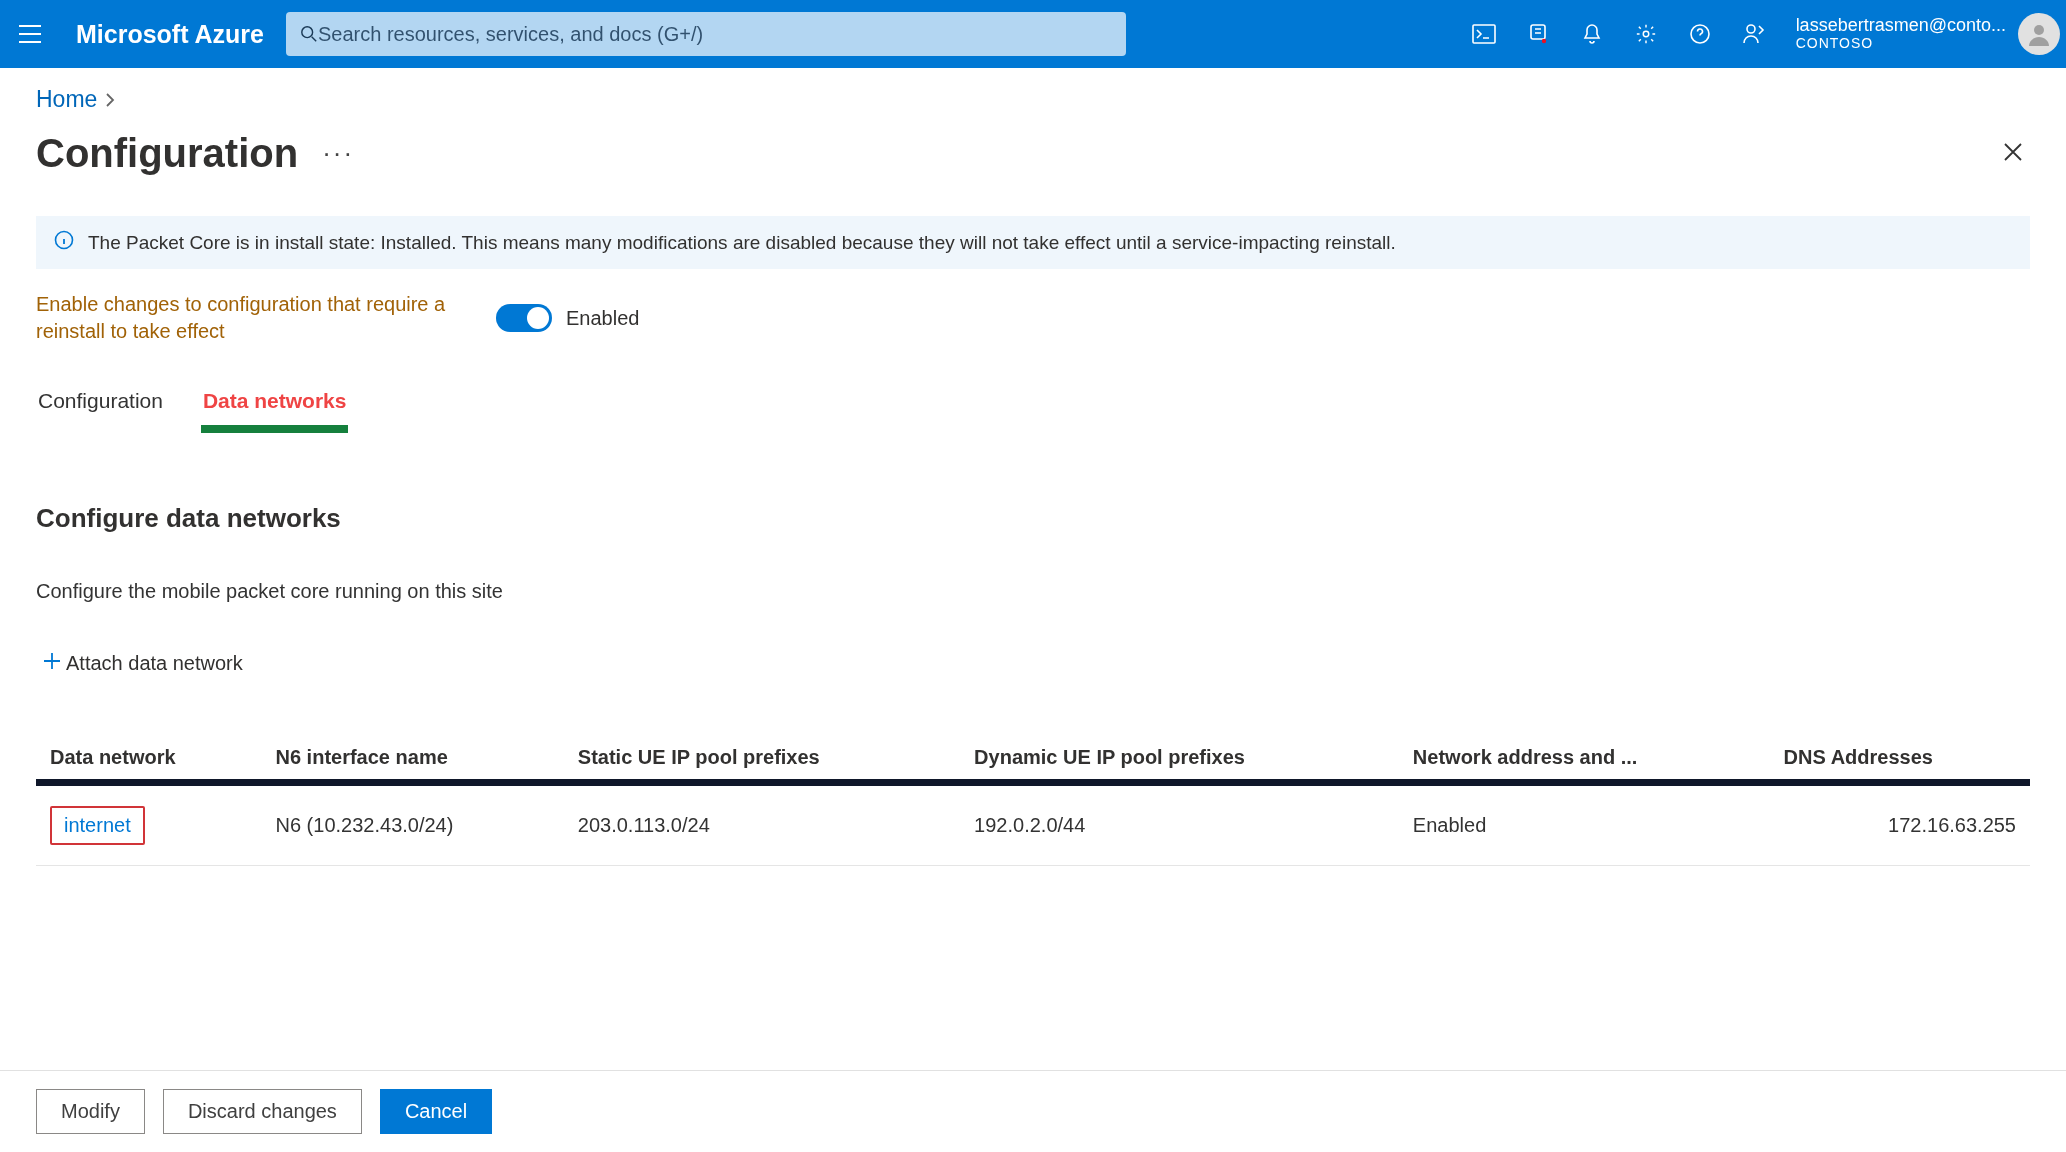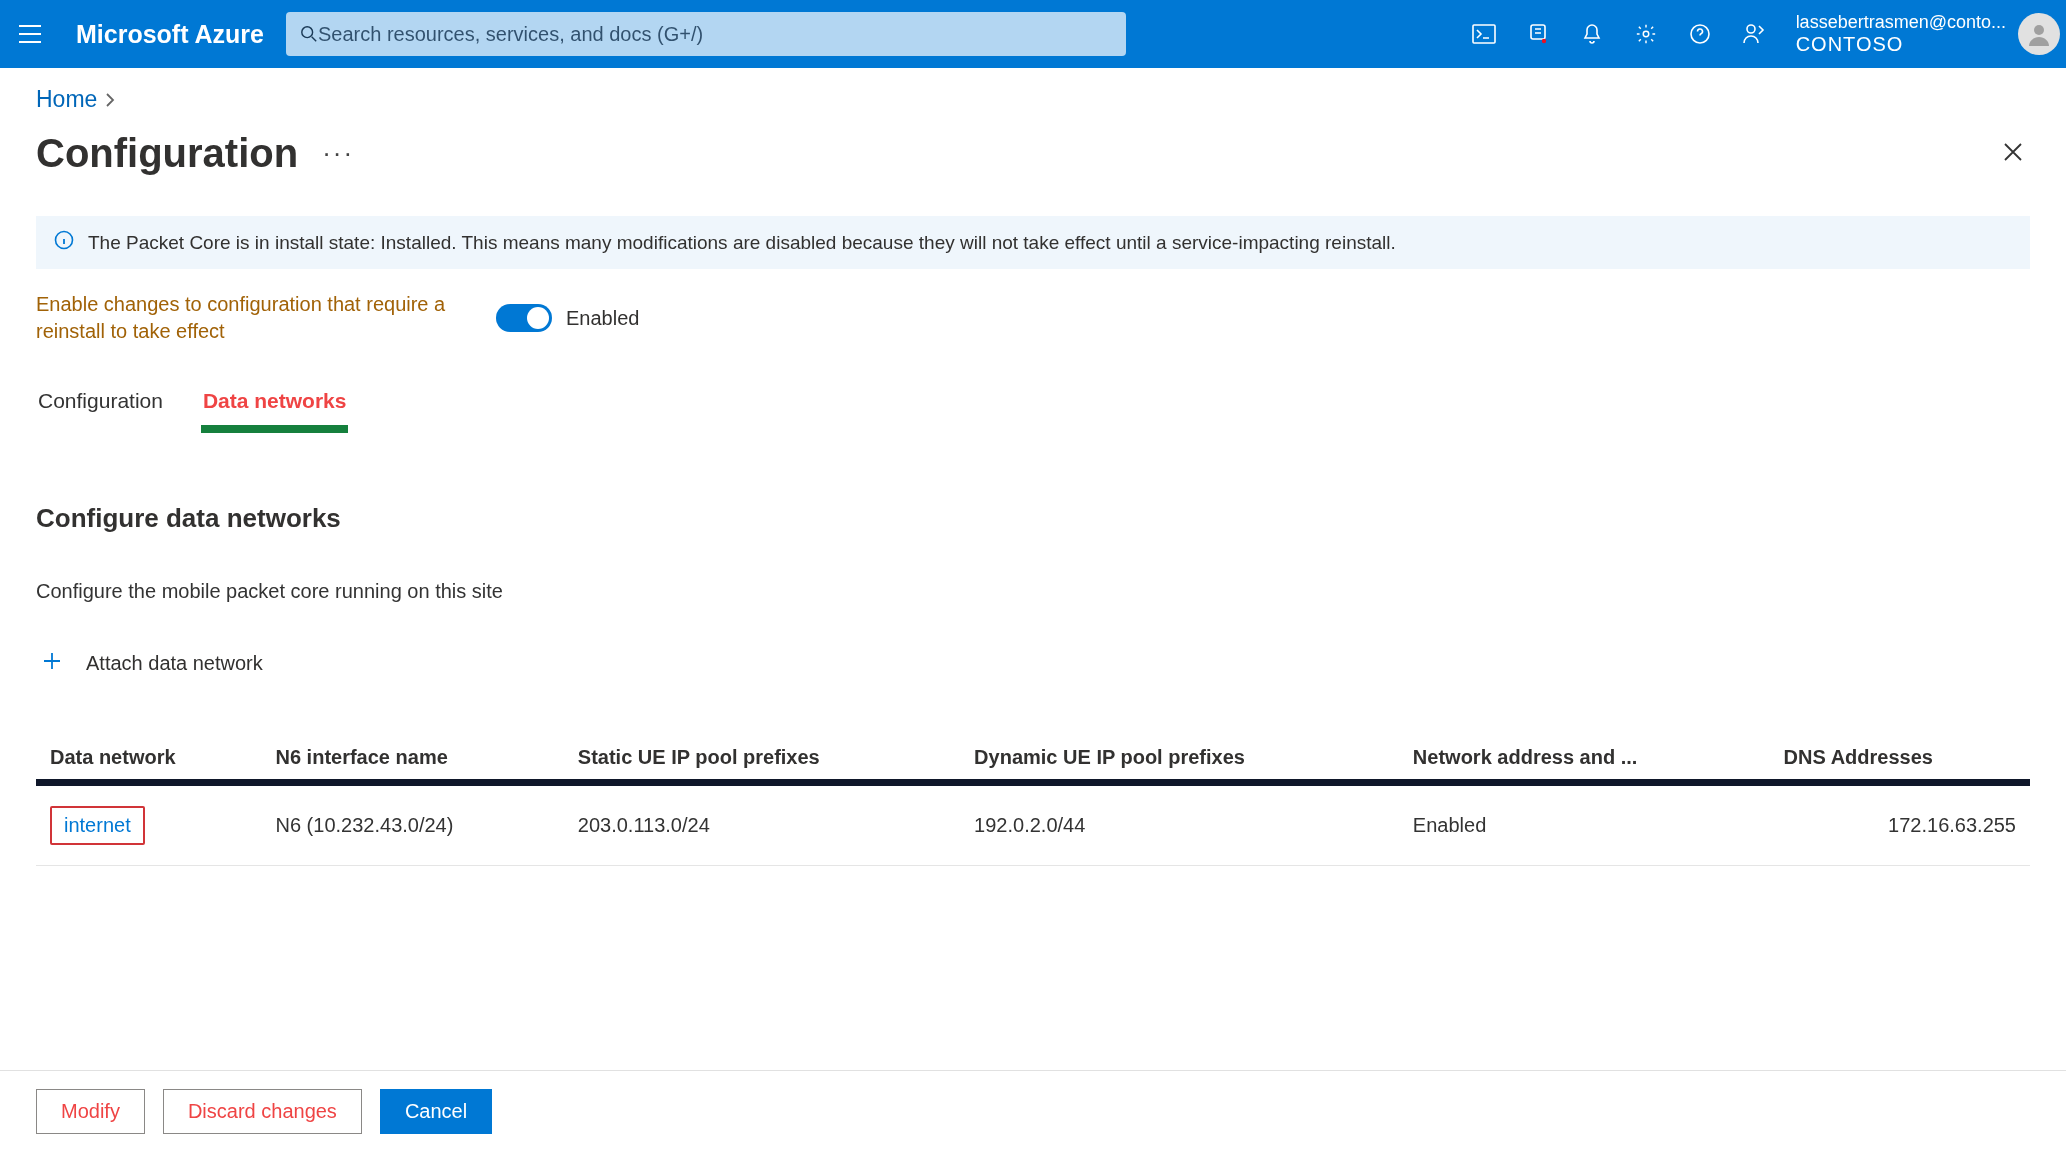--- a/index.html
+++ b/index.html
@@ -32,21 +32,21 @@
   .search input {
     border: none; background: transparent; flex:1;
     font-size: 20px; color: #1b3a57; outline:none;
   }
   .search input::placeholder { color:#1b3a57; opacity:0.85;}
   .topbar-icons { display:flex; align-items:center; gap: 6px; margin-left: 30px;}
   .topbar-icon { width:48px; height:48px; display:flex; align-items:center; justify-content:center; cursor:pointer;}
   .acct { margin-left: 18px; display:flex; align-items:center; gap:12px;}
   .acct-txt { text-align:left; line-height:1.1;}
   .acct-email { font-size:18px; white-space:nowrap;}
-  .acct-tenant { font-size:20px; letter-spacing:1px;}
+  .acct-tenant { font-size:14px; letter-spacing:1px;}
   .avatar { width:42px; height:42px; border-radius:50%; background:#e1e1e1; display:flex; align-items:center; justify-content:center;}
 
   
   .main { flex:1; padding: 18px 36px 0 36px; overflow:auto; position:relative;}
   .breadcrumb { display:flex; align-items:center; gap:8px; font-size:23px; }
   .breadcrumb a { color:#0066b8; text-decoration:none;}
   .chev { color:#666; }
   .title-row { display:flex; align-items:center; gap:24px; margin-top: 18px;}
   .page-title { font-size:40px; font-weight:600;}
   .ellipsis { font-size:26px; color:#444; cursor:pointer; letter-spacing:2px;}
@@ -68,21 +68,21 @@
   .switch-knob { position:absolute; top:3px; right:3px; width:22px; height:22px; border-radius:50%; background:#fff;}
   .switch-text { font-size:20px;}
 
   .tabs { display:flex; gap:36px; margin-top:40px; border-bottom:none;}
   .tab { font-size:21px; padding: 4px 2px 12px 2px; cursor:pointer; color:#333;}
   .tab.active { font-weight:600; border-bottom:8px solid #15803d; color:#ef4444;}
 
   .section-h { font-size:26px; font-weight:700; margin-top:70px;}
   .section-sub { font-size:20px; margin-top:46px; color:#333;}
 
-  .attach-btn { margin-top:44px; display:inline-flex; align-items:center; gap:24px; font-size:20px; cursor:pointer; padding:4px 6px;}
+  .attach-btn { margin-top:44px; display:inline-flex; align-items:center; gap:4px; font-size:20px; cursor:pointer; padding:4px 6px;}
   .plus-ico { color:#0078d4; }
 
   .grid {
     margin-top:56px;
     width:100%;
     border-collapse:collapse;
     table-layout:auto;
   }
   .grid th { text-align:left; font-size:20px; font-weight:600; padding: 10px 14px; border-bottom:7px solid #0f172a; white-space:nowrap;}
   .grid th.dns { text-align:left;}
@@ -93,21 +93,21 @@
 
   
   .footer {
     border-top:1px solid #e1e1e1;
     background:#fff;
     padding: 18px 36px;
     display:flex; gap:18px;
   }
   .btn {
     font-size:20px; padding:10px 24px;
-    border:1px solid #8a8886; background:#fff; color:#ef4444;
+    border:1px solid #8a8886; background:#fff; color:#404040;
     cursor:pointer;
   }
   .btn.primary { background:#0078d4; color:#fff; border-color:#0078d4;}
 </style>
 </head>
 <body>
 
 <div class="topbar">
   <div class="hamburger">
     <svg width="22" height="18" viewBox="0 0 22 18">

